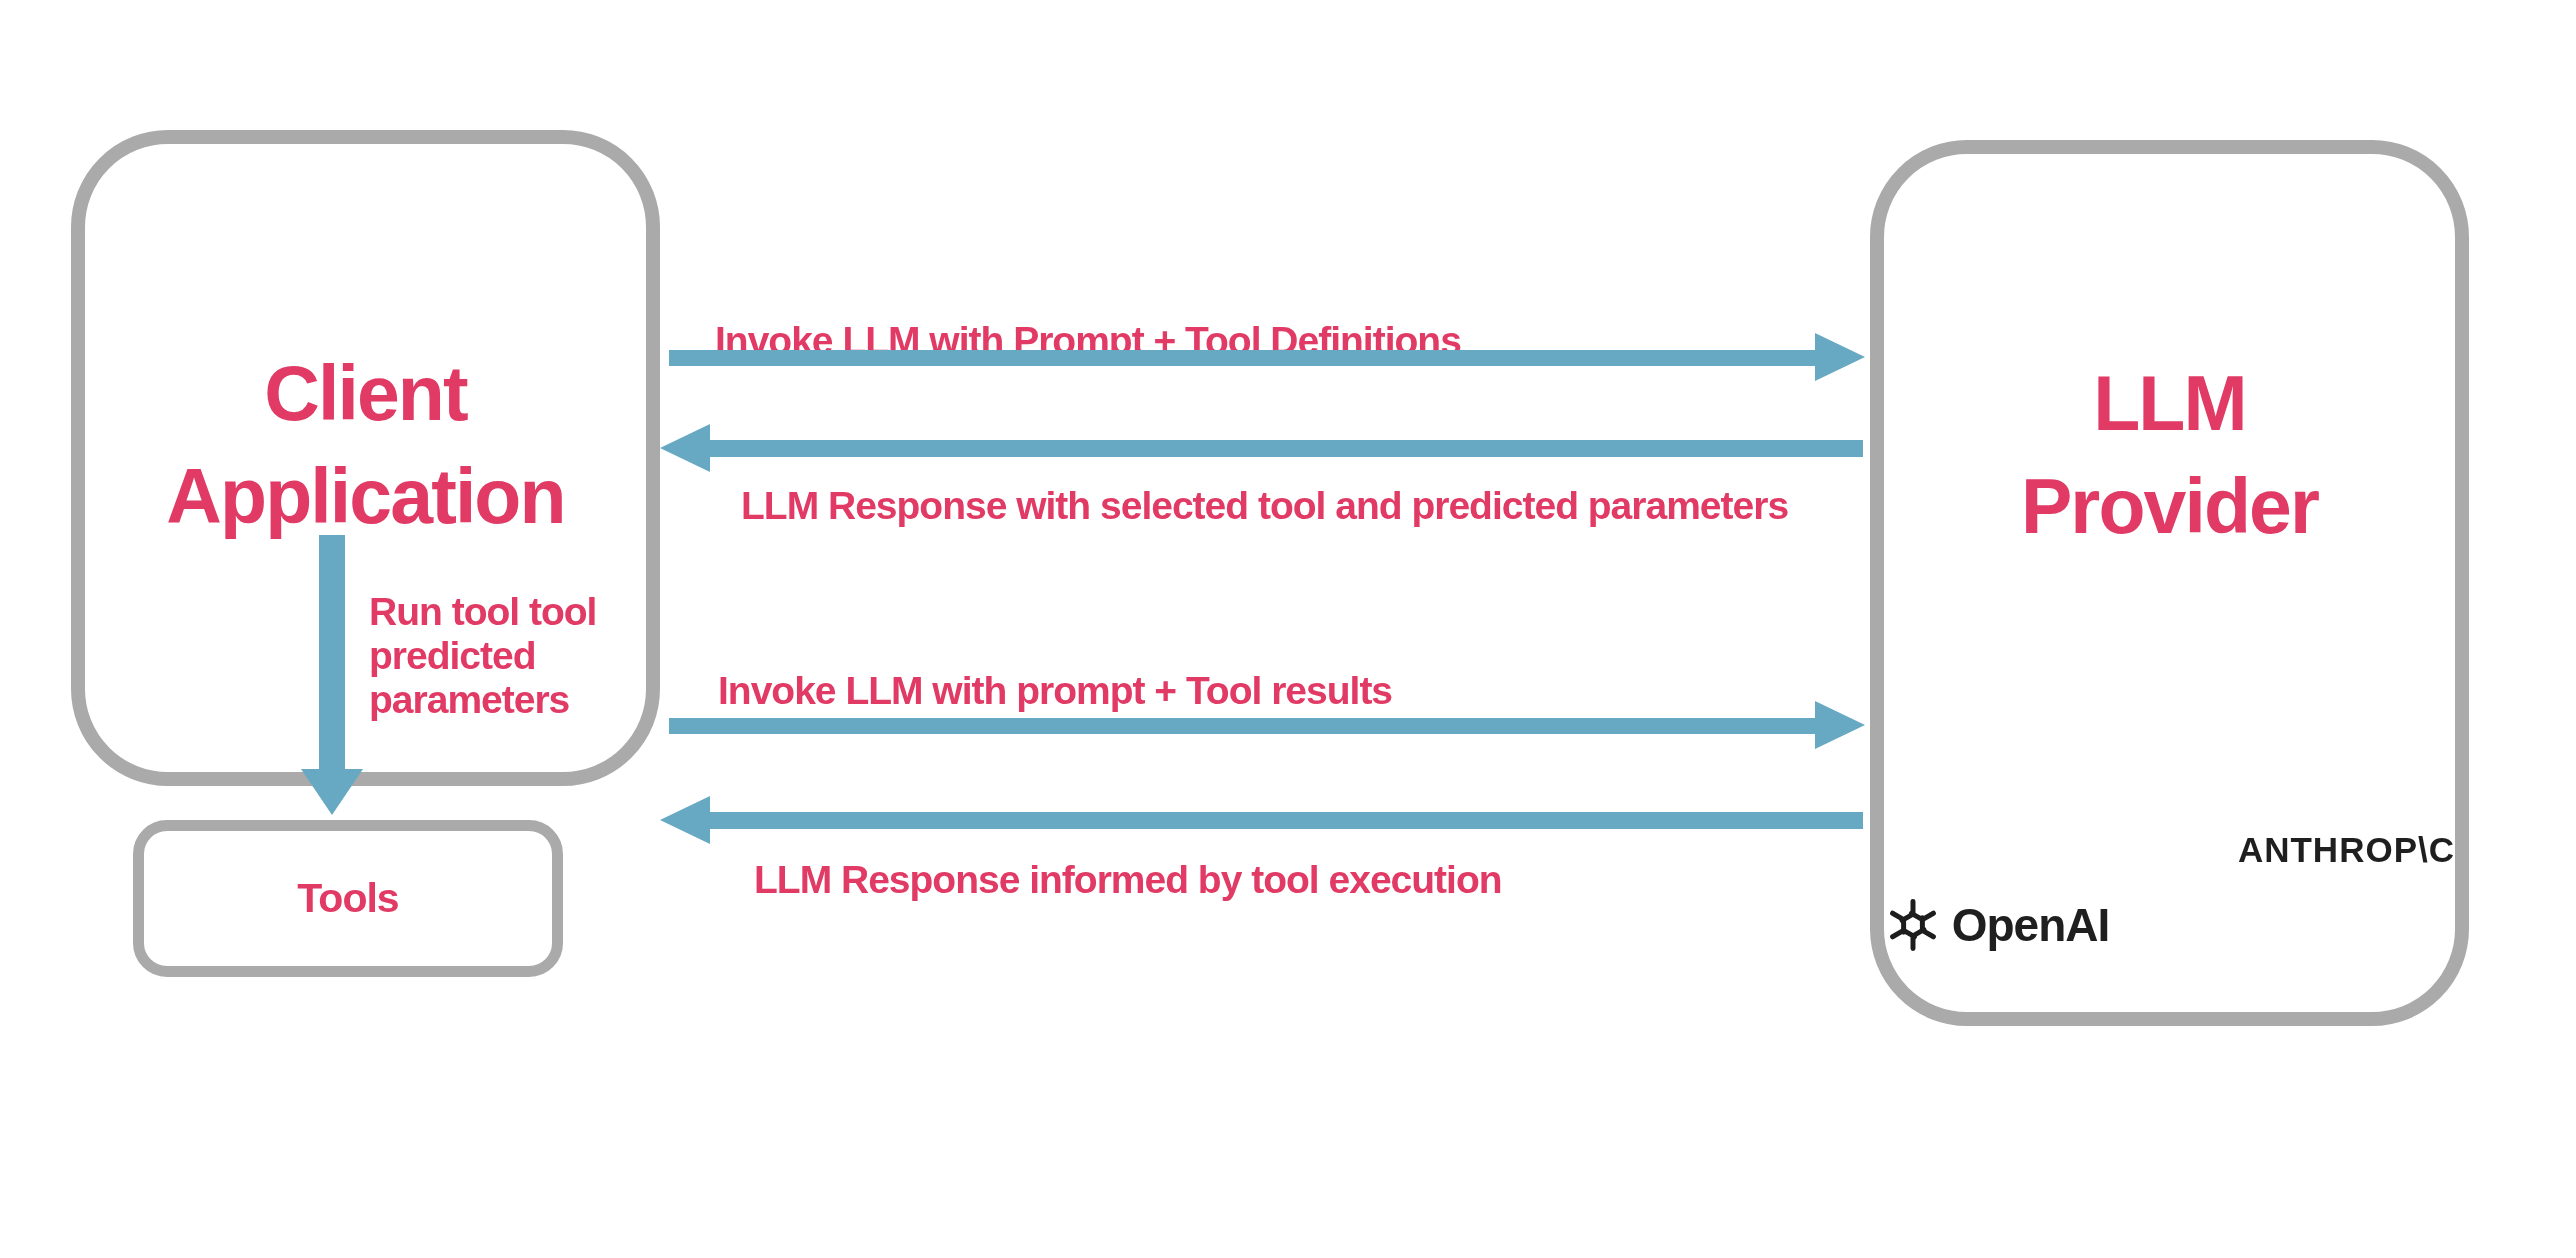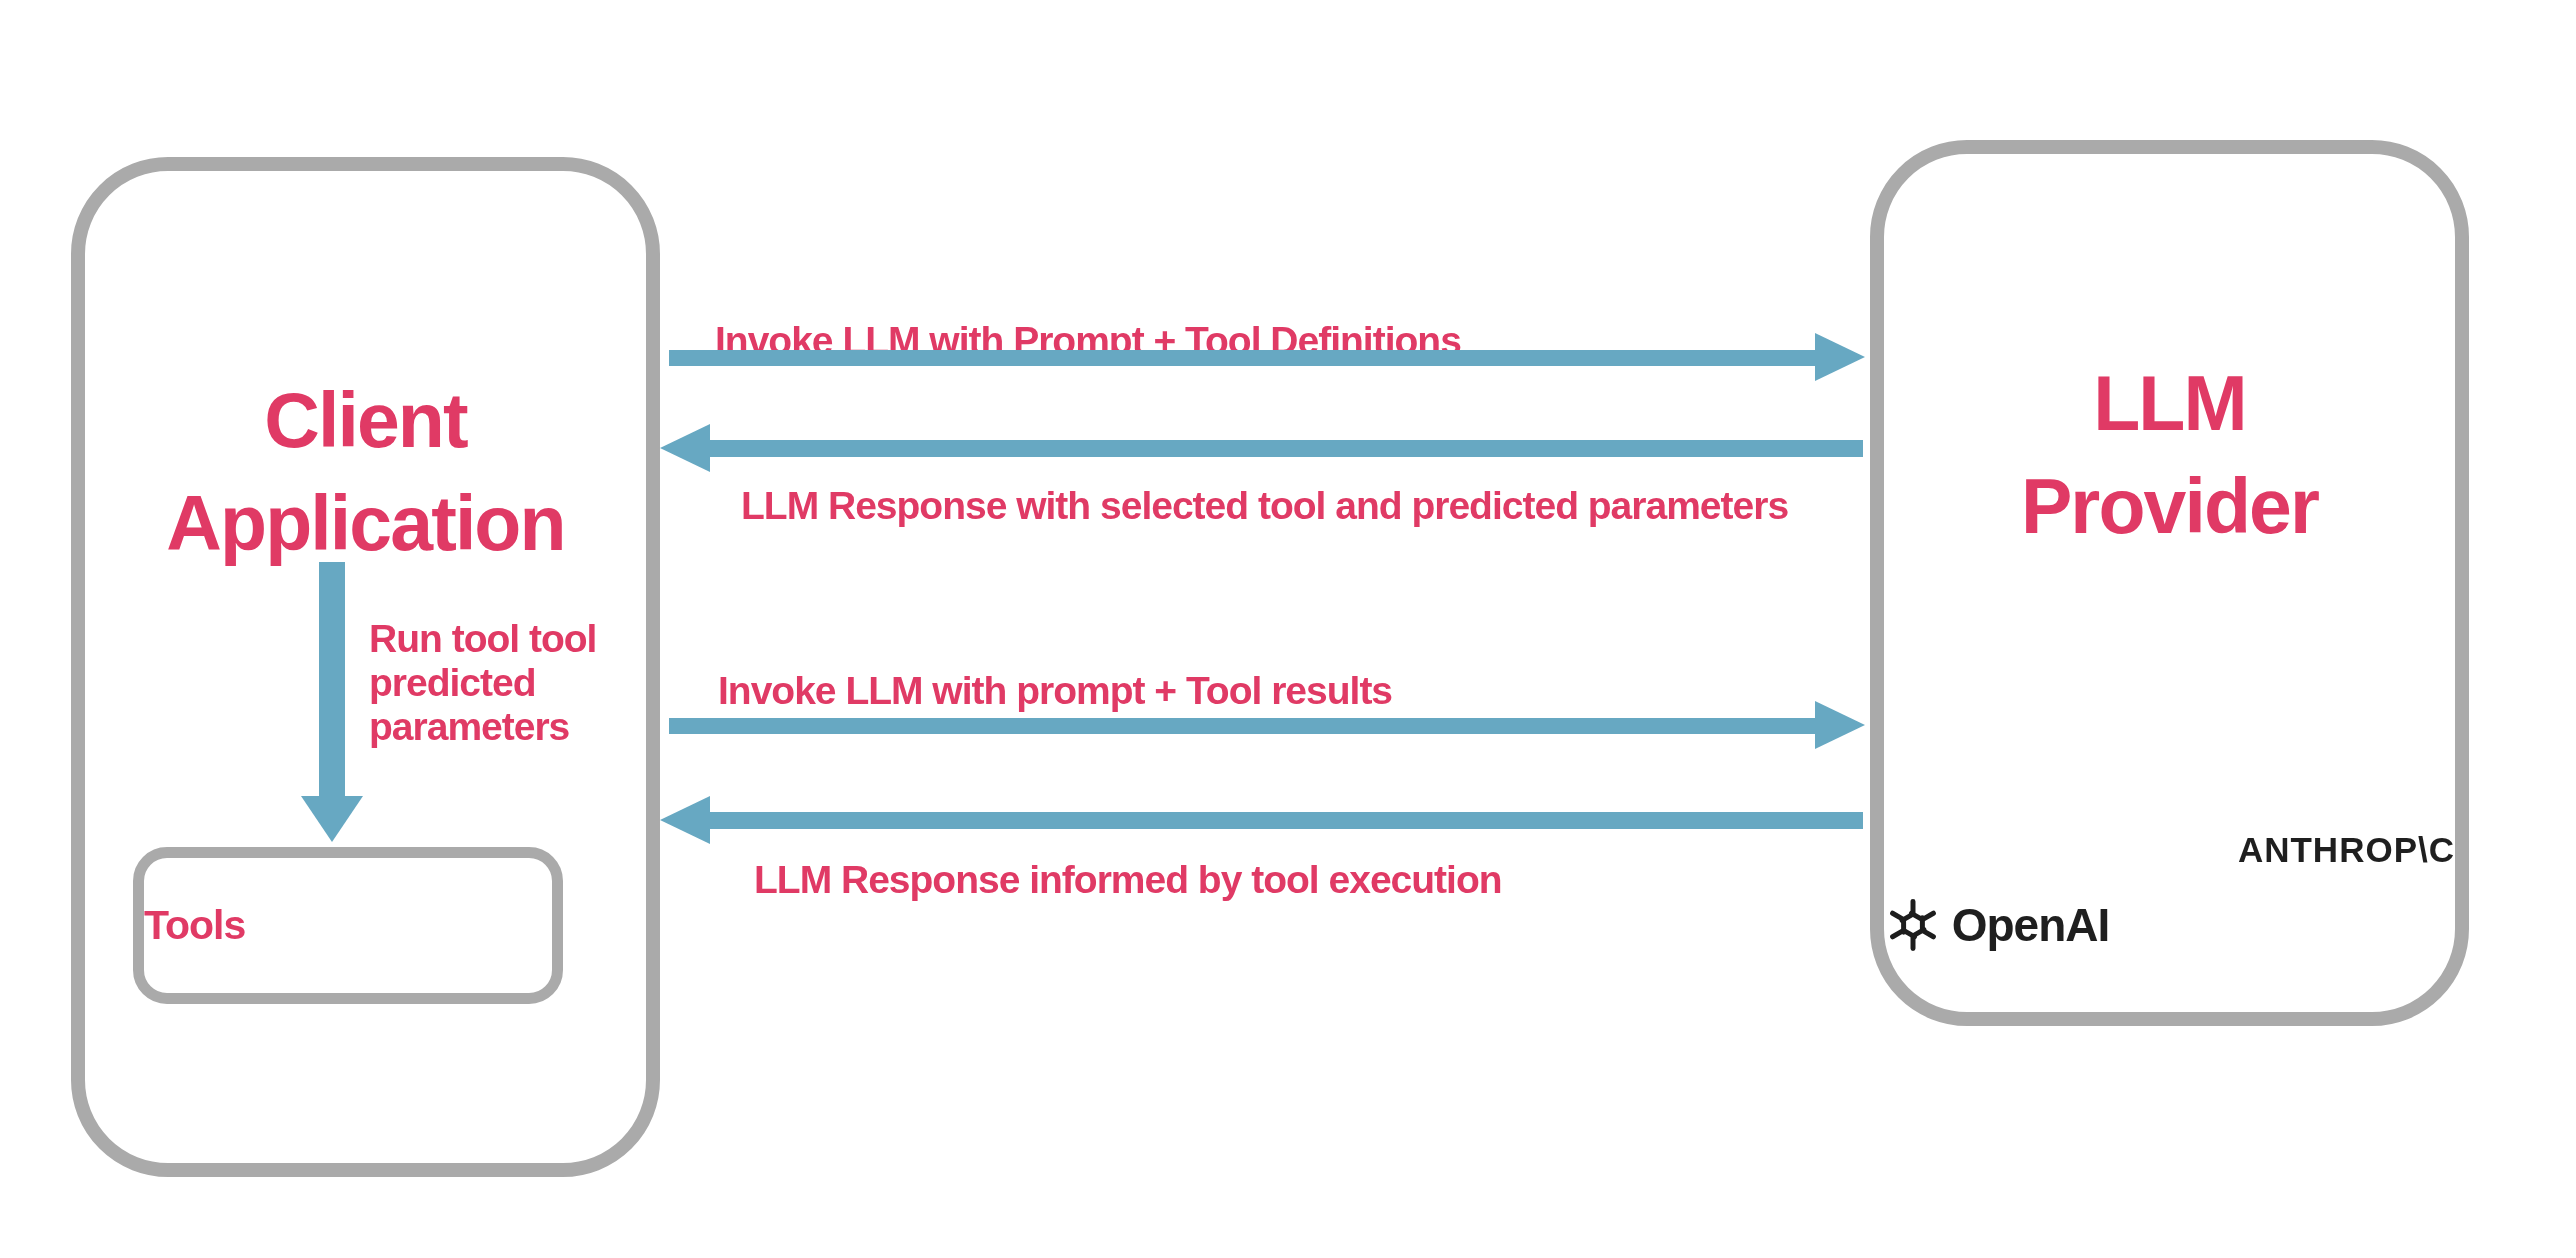--- a/index.html
+++ b/index.html
@@ -17,36 +17,36 @@
     background:#ffffff;
     overflow:hidden;
   }
   
   .big-box{
     position:absolute;
     border:14.5px solid var(--box-border-gray);
     border-radius:97px;
     background:#ffffff;
   }
-  .big-box.client{left:71px;top:157px;width:589px;height:1020px;}
+  .big-box.client{left:71px;top:130px;width:589px;height:656px;}
   .big-box.llm{left:1870px;top:140px;width:599px;height:886px;}
   .box-title{
     position:absolute;left:0;top:198px;width:100%;
     text-align:center;
     font-size:77px;font-weight:bold;line-height:103px;
     letter-spacing:-1.9px;
     color:var(--accent-pink);
     white-space:pre-line;
   }
   
   .tools-box{
     position:absolute;left:48px;top:676px;width:430px;height:157px;
     border:11.6px solid var(--box-border-gray);
     border-radius:34px;
-    display:flex;align-items:center;
+    display:flex;align-items:center;justify-content:center;
     background:#ffffff;
   }
   .tools-label{
     font-size:41px;font-weight:bold;letter-spacing:-1px;
     color:var(--accent-pink);
   }
   
   .down-arrow-shaft{
     position:absolute;left:234px;top:391px;width:26px;height:234px;
     background:var(--arrow-blue);

